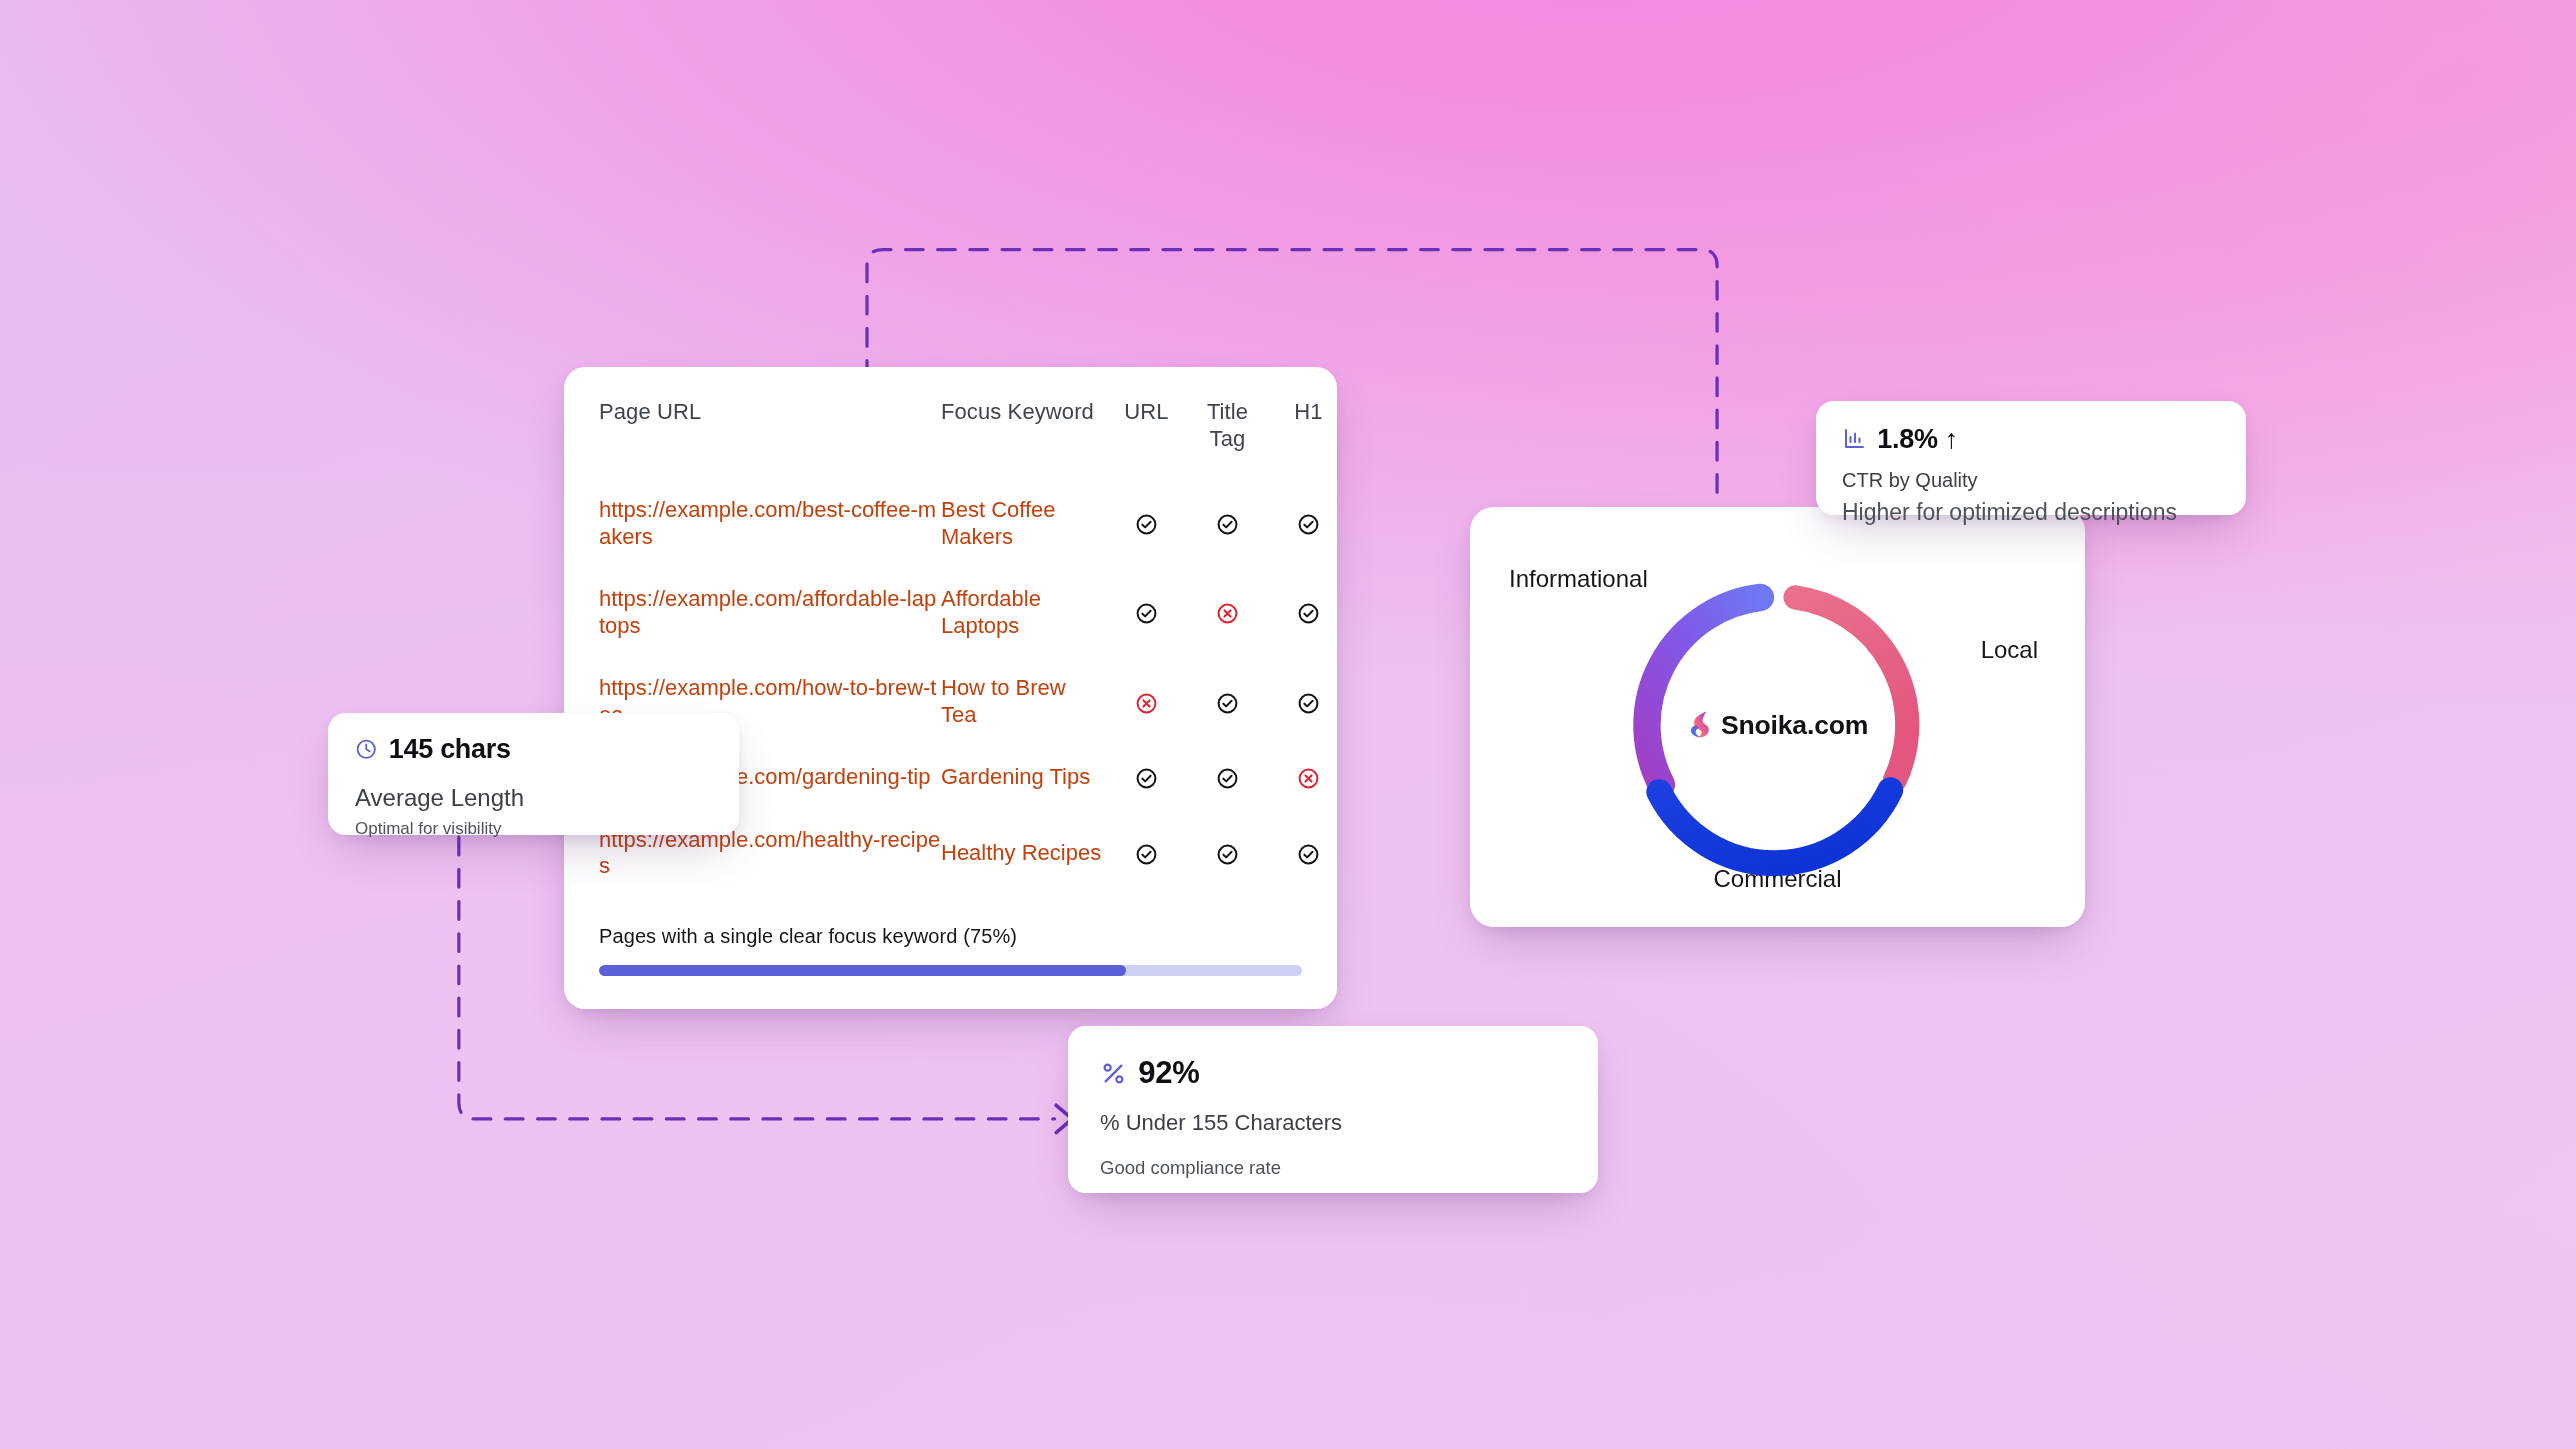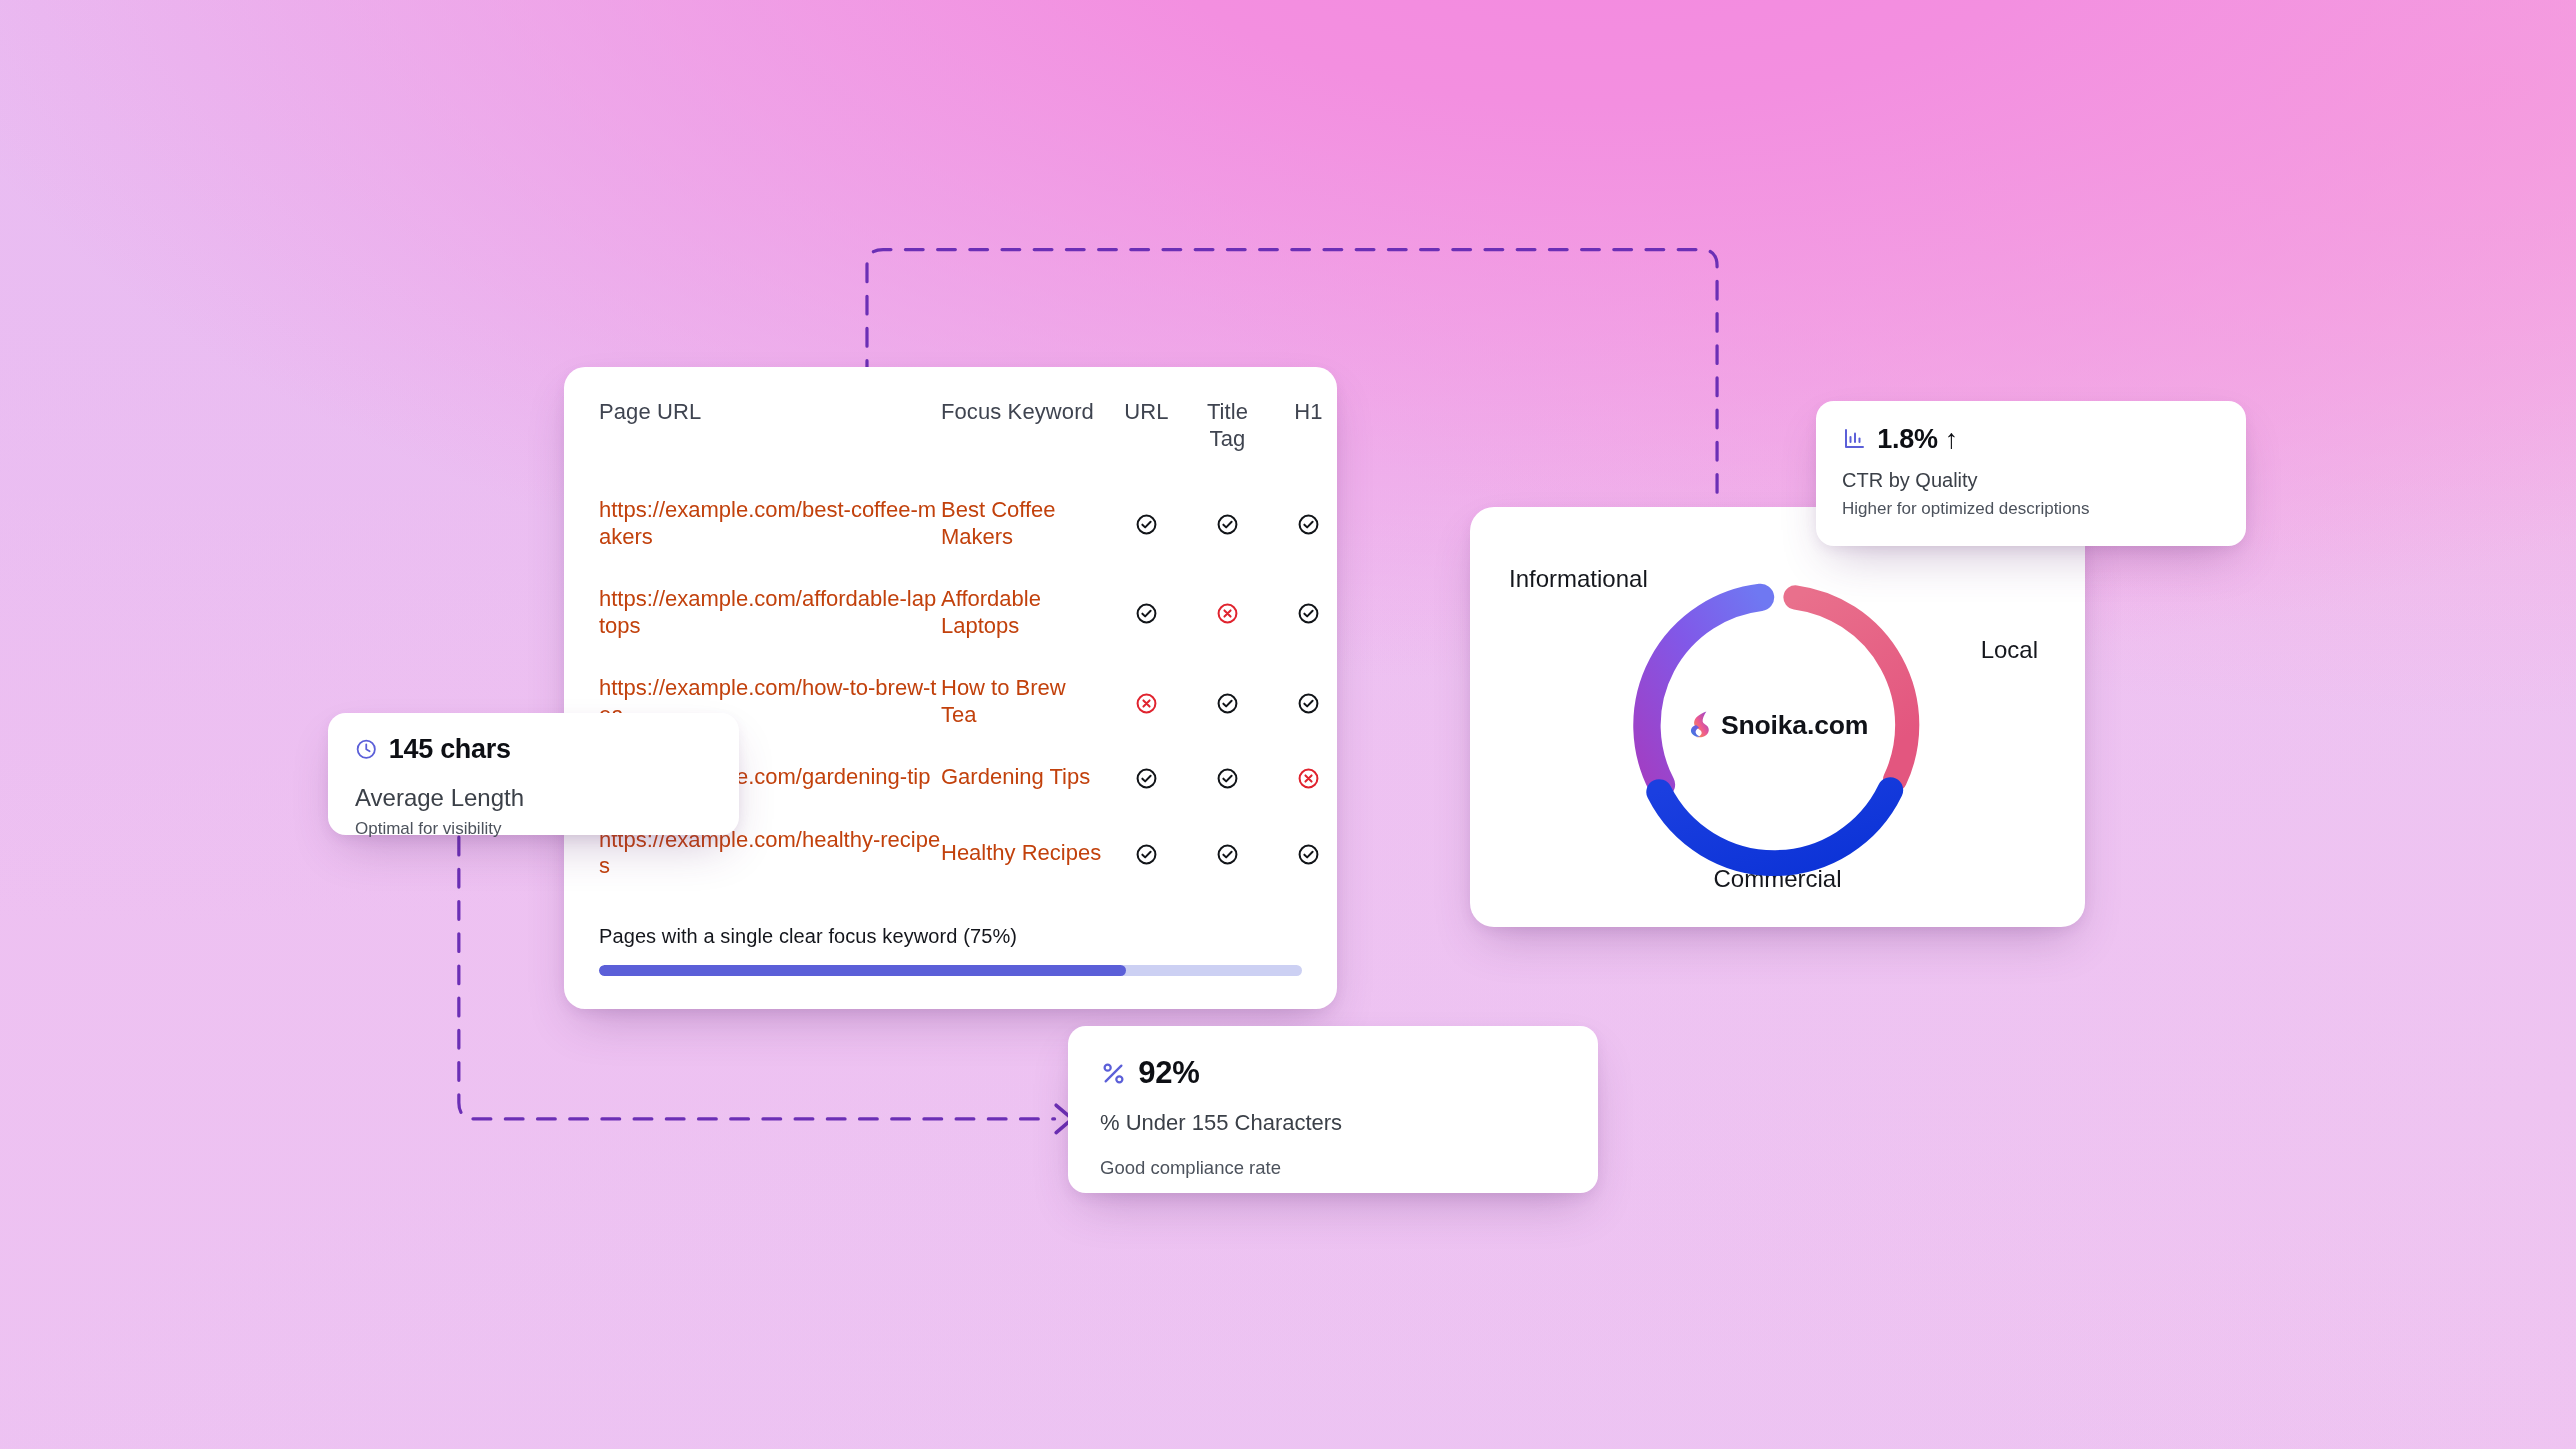--- a/index.html
+++ b/index.html
@@ -86,26 +86,26 @@
   .stat-sub   { margin-top:21px; font-size:18.5px; color:#4c525c; }
 
   #card-chars { left:328px; top:713px; width:411px; height:122px; border-radius:17.7px; }
   #card-chars .stat-card { padding:21px 27px; }
   #card-chars .stat-value{ font-size:27px; }
   #card-chars .stat-icon { width:22.5px; height:22.5px; }
   #card-chars .stat-title{ font-size:24px; }
   #card-chars .stat-sub  { margin-top:6.4px; font-size:17px; }
 
   #card-pct { left:1068px; top:1026px; width:530px; height:167px; border-radius:17.7px; }
-  #card-ctr { left:1816px; top:401px;  width:430px; height:145px; border-radius:17.7px; }
+  #card-ctr { left:1816px; top:401px;  width:430px; height:114px; border-radius:17.7px; }
   #card-ctr .stat-card { padding:22.5px 26px; }
   #card-ctr .stat-value{ font-size:27px; }
   #card-ctr .stat-icon { width:24px; height:24px; }
   #card-ctr .stat-title{ margin-top:14.5px; font-size:20px; color:#3b4048; }
-  #card-ctr .stat-sub  { margin-top:7.2px; font-size:17px; }
+  #card-ctr .stat-sub  { margin-top:7.2px; font-size:23px; }
 </style>
 </head>
 <body>
 
 <div id="bg"></div>
 
 <svg id="connectors" width="2576" height="1449" viewBox="0 0 3200 1800" fill="none">
 
   <path d="M 1077 470 L 1077 330 Q 1077 310 1097 310 L 2113 310 Q 2133 310 2133 330 L 2133 625" stroke="#6b2fb5" stroke-width="4" stroke-dasharray="22 18" stroke-linecap="round" fill="none"></path>
 

